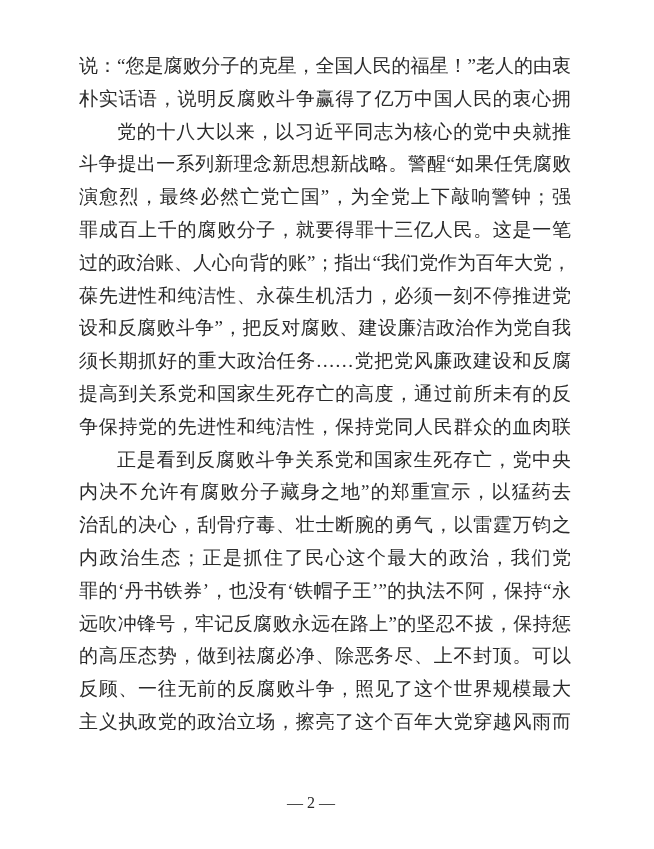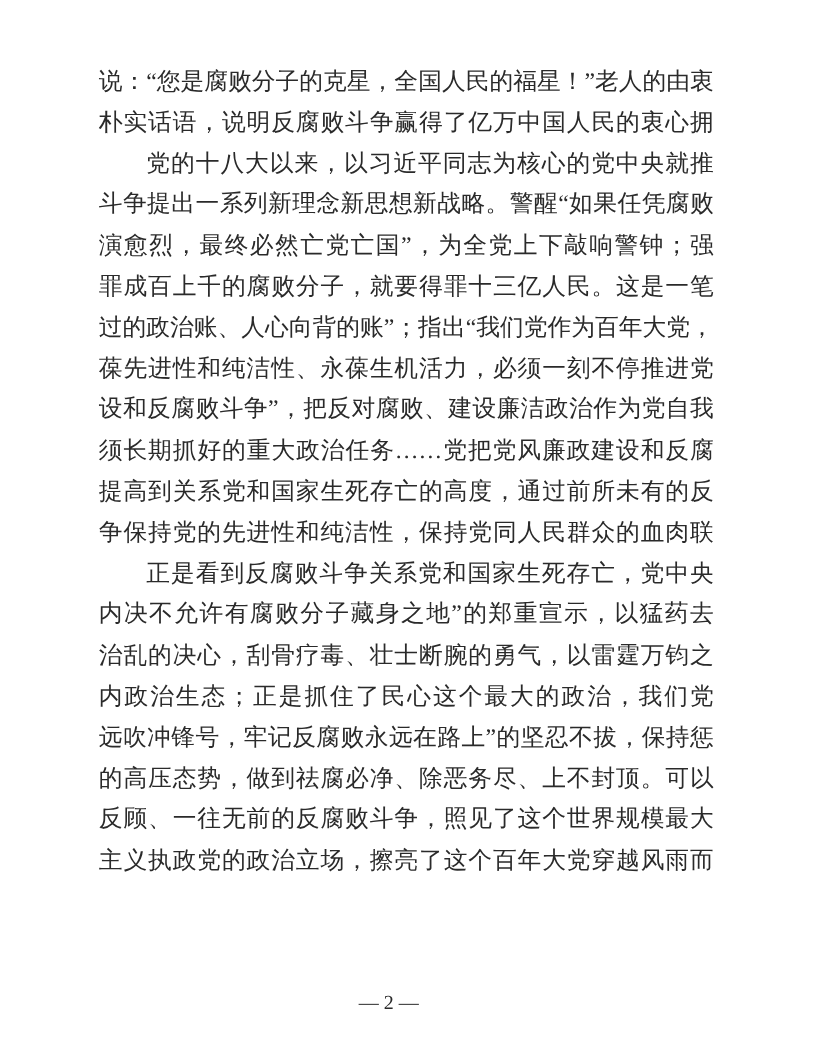--- a/index.html
+++ b/index.html
@@ -63,19 +63,20 @@
       <div class="line">过的政治账、人心向背的账”；指出“我们党作为百年大党，要永</div>
       <div class="line">葆先进性和纯洁性、永葆生机活力，必须一刻不停推进党风廉政建</div>
       <div class="line">设和反腐败斗争”，把反对腐败、建设廉洁政治作为党自我革命必</div>
       <div class="line">须长期抓好的重大政治任务……党把党风廉政建设和反腐败斗争</div>
       <div class="line">提高到关系党和国家生死存亡的高度，通过前所未有的反腐倡廉斗</div>
       <div class="line para-end">争保持党的先进性和纯洁性，保持党同人民群众的血肉联系。</div>
       <div class="line indent">正是看到反腐败斗争关系党和国家生死存亡，党中央发出“党</div>
       <div class="line">内决不允许有腐败分子藏身之地”的郑重宣示，以猛药去疴、重典</div>
       <div class="line">治乱的决心，刮骨疗毒、壮士断腕的勇气，以雷霆万钧之力净化党</div>
       <div class="line">内政治生态；正是抓住了民心这个最大的政治，我们党以“没有免</div>
+      <div class="line">罪的‘丹书铁券’，也没有‘铁帽子王’”的执法不阿，保持“永</div>
       <div class="line">远吹冲锋号，牢记反腐败永远在路上”的坚忍不拔，保持惩治腐败</div>
       <div class="line">的高压态势，做到祛腐必净、除恶务尽、上不封顶。可以说，义无</div>
       <div class="line">反顾、一往无前的反腐败斗争，照见了这个世界规模最大的马克思</div>
       <div class="line">主义执政党的政治立场，擦亮了这个百年大党穿越风雨而始终不渝</div>
     </div>
   <div class="footer">— 2 —</div>
 </div>
 
 </body></html>

